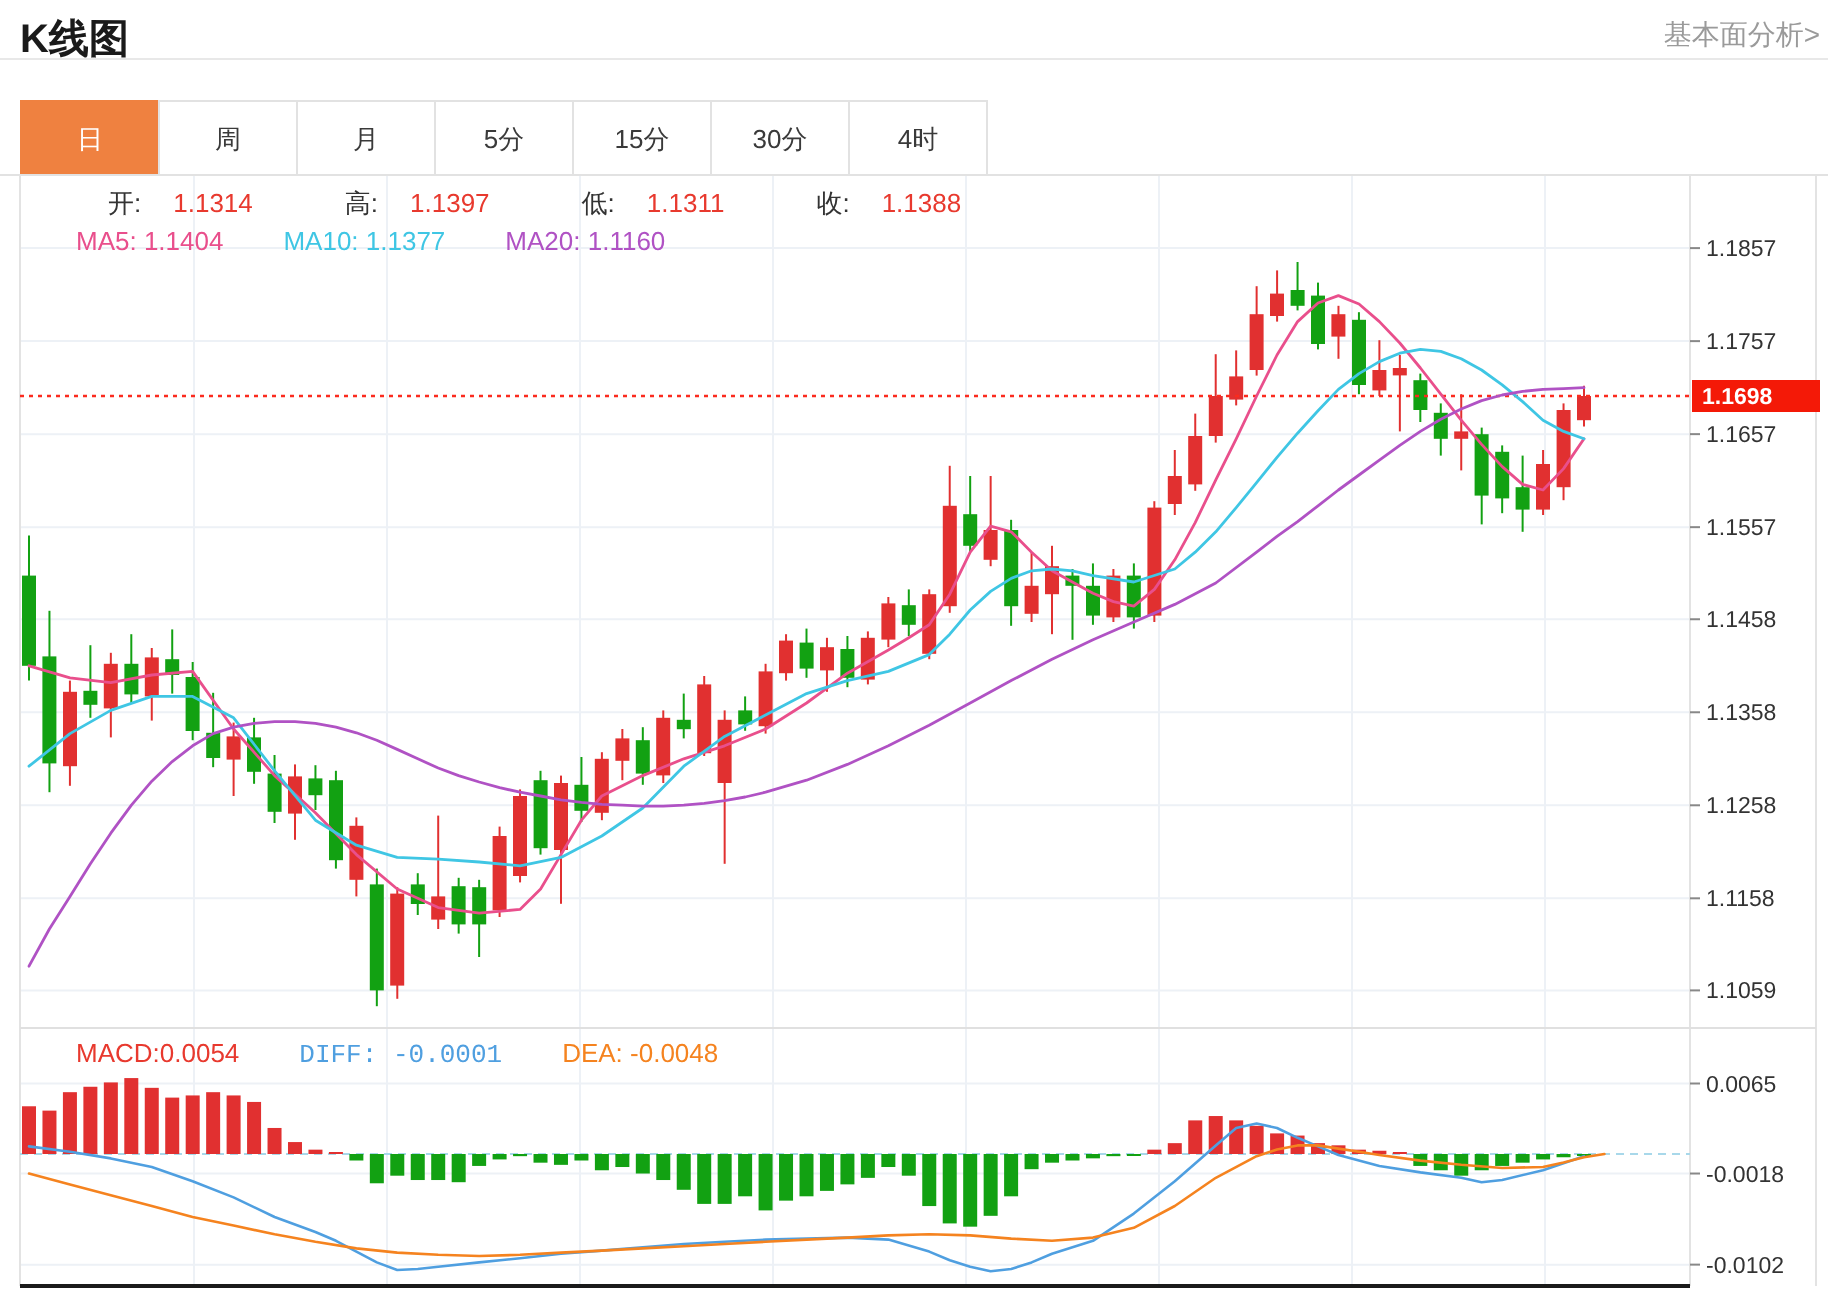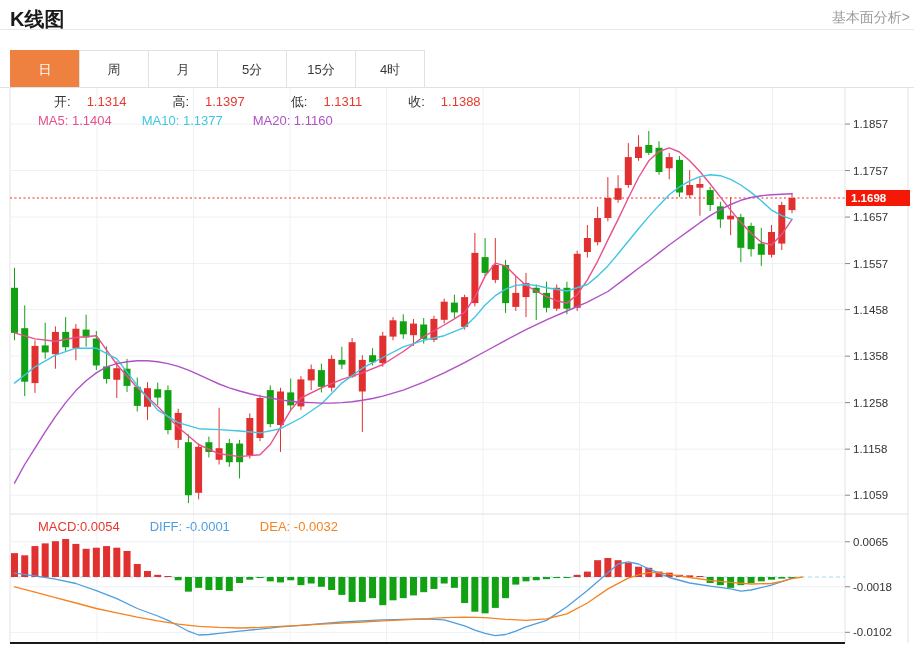--- a/index.html
+++ b/index.html
@@ -326,20 +326,21 @@
     <div class="hdr-title">K线图</div>
     <div class="hdr-link">基本面分析&gt;</div>
   </div>
 
   <div class="tabs" id="tabbar">
       <div class="tab sel" style="background: rgb(239, 129, 64);">日</div>
       <div class="tab">周</div>
       <div class="tab">月</div>
       <div class="tab">5分</div>
       <div class="tab">15分</div>
+      <div class="tab">30分</div>
       <div class="tab">4时</div>
     </div>
   <div class="tabs-underline"></div>
 
   <div class="legend" id="ohlc-legend"><span><span class="lbl">开:</span><span style="color: rgb(232, 57, 46); margin-right: 0px;">1.1314</span></span><span><span class="lbl">高:</span><span style="color: rgb(232, 57, 46); margin-right: 0px;">1.1397</span></span><span><span class="lbl">低:</span><span style="color: rgb(232, 57, 46); margin-right: 0px;">1.1311</span></span><span><span class="lbl">收:</span><span style="color: rgb(232, 57, 46); margin-right: 0px;">1.1388</span></span></div>
   <div class="legend" id="ma-legend"><span style="color: rgb(233, 79, 140);">MA5: 1.1404</span><span style="color: rgb(63, 198, 228);">MA10: 1.1377</span><span style="color: rgb(176, 82, 196);">MA20: 1.1160</span></div>
-  <div class="legend" id="macd-legend"><span style="color: rgb(232, 57, 46);">MACD:0.0054</span><span style="color: rgb(79, 159, 224);">DIFF: -0.0001</span><span style="color: rgb(245, 131, 31);">DEA: -0.0032</span></div>
+  <div class="legend" id="macd-legend"><span style="color: rgb(232, 57, 46);">MACD:0.0054</span><span style="color: rgb(79, 159, 224); font-family: Liberation Mono, monospace;">DIFF: -0.0001</span><span style="color: rgb(245, 131, 31);">DEA: -0.0048</span></div>
 </div>
 
 </body></html>

